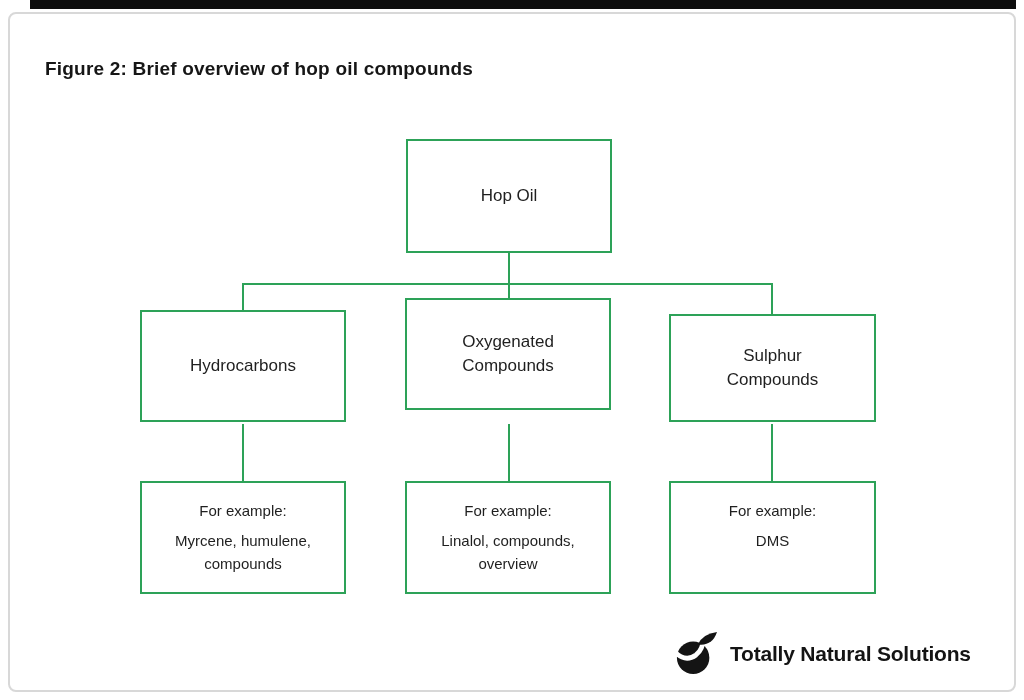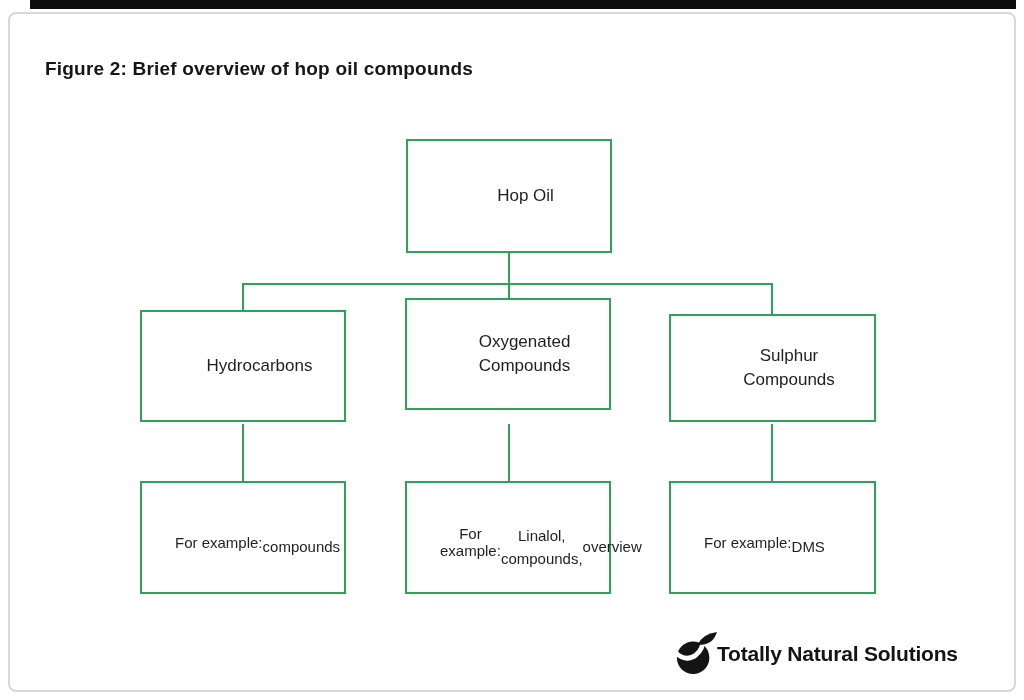--- a/index.html
+++ b/index.html
@@ -29,52 +29,51 @@
     color: #161616;
   }
 
   .node {
     position: absolute;
     border: 2px solid #2da258;
     background: #ffffff;
     display: flex; align-items: center; justify-content: center;
     text-align: center;
     box-sizing: border-box;
-    padding-left: 33px;
   }
   .node .label {
     font-size: 17px; line-height: 1.4; color: #1f1f1f;
     max-width: 145px;
   }
 
   .node-root   { left: 396px; top: 125px; width: 206px; height: 114px; }
   .node-cat-1  { left: 130px; top: 296px; width: 206px; height: 112px; }
   .node-cat-2  { left: 395px; top: 284px; width: 206px; height: 112px; }
   .node-cat-3  { left: 659px; top: 300px; width: 207px; height: 108px; }
 
-  .node-ex { justify-content: flex-start; padding-top: 19px; }
+  .node-ex { flex-direction: column; justify-content: flex-start; padding-top: 19px; }
   .node-ex-1 { left: 130px; top: 467px; width: 206px; height: 113px; }
   .node-ex-2 { left: 395px; top: 467px; width: 206px; height: 113px; }
   .node-ex-3 { left: 659px; top: 467px; width: 207px; height: 113px; }
   .example-title { font-size: 15px; color: #1f1f1f; margin-bottom: 10px; }
   .example-line  { font-size: 15px; line-height: 1.55; color: #1f1f1f; }
 
   .conn { position: absolute; background: #2da258; }
   .conn-root-v { left: 498px; top: 239px; width: 2px; height: 32px; }
   .conn-h      { left: 232px; top: 269px; width: 531px; height: 2px; }
   .conn-l-v    { left: 232px; top: 269px; width: 2px; height: 32px; }
   .conn-m-v    { left: 498px; top: 269px; width: 2px; height: 32px; }
   .conn-r-v    { left: 761px; top: 269px; width: 2px; height: 32px; }
   .conn-l-v2   { left: 232px; top: 410px; width: 2px; height: 58px; }
   .conn-m-v2   { left: 498px; top: 410px; width: 2px; height: 58px; }
   .conn-r-v2   { left: 761px; top: 410px; width: 2px; height: 58px; }
 
   .brand {
     position: absolute; left: 665px; top: 616px; height: 48px;
-    display: flex; align-items: center; 
+    display: flex; align-items: center; gap: 13px;
   }
   .brand svg { display: block; }
   .brand-name {
     font-size: 21px; font-weight: bold; letter-spacing: -0.2px;
     color: #141414; white-space: nowrap;
   }
 </style>
 </head>
 <body>
 
@@ -104,20 +103,21 @@
     </div>
     <div class="node node-cat-2">
       <span class="label">Oxygenated Compounds</span>
     </div>
     <div class="node node-cat-3">
       <span class="label">Sulphur Compounds</span>
     </div>
 
     <div class="node node-ex node-ex-1">
       <div class="example-title">For example:</div>
+      <div class="example-line">Myrcene, humulene,</div>
       <div class="example-line">compounds</div>
     </div>
     <div class="node node-ex node-ex-2">
       <div class="example-title">For example:</div>
       <div class="example-line">Linalol, compounds,</div>
       <div class="example-line">overview</div>
     </div>
     <div class="node node-ex node-ex-3">
       <div class="example-title">For example:</div>
       <div class="example-line">DMS</div>

